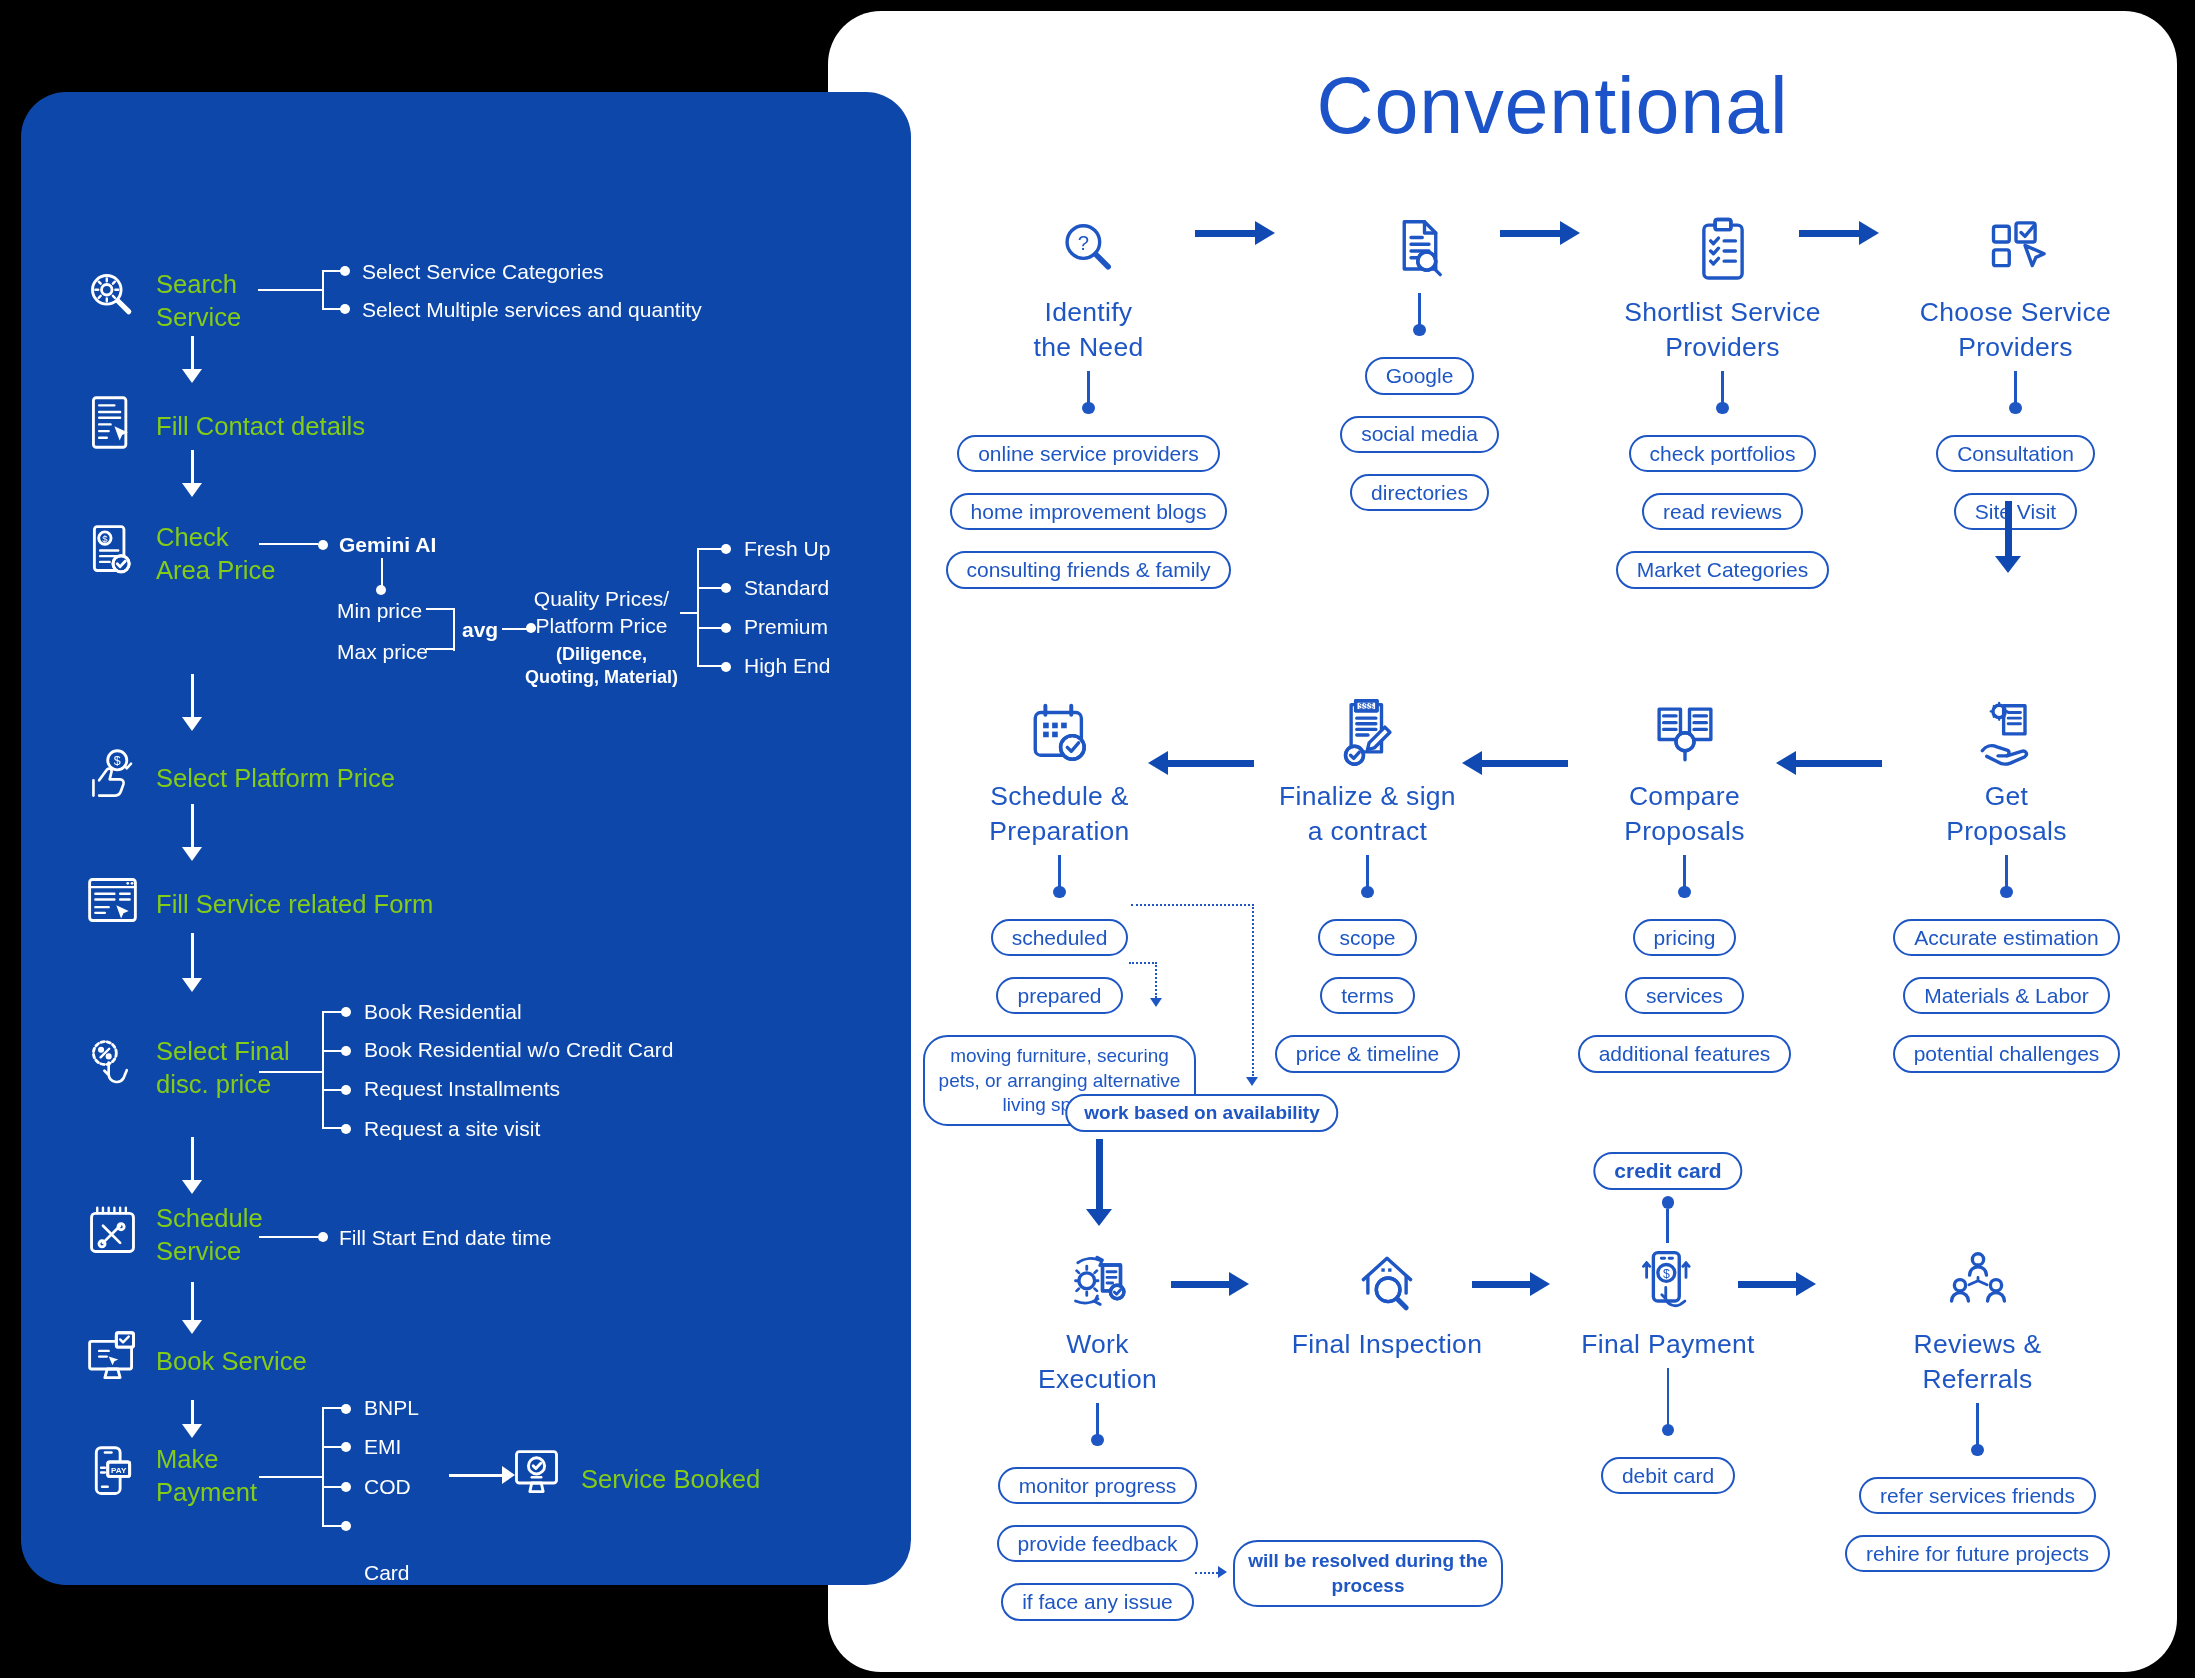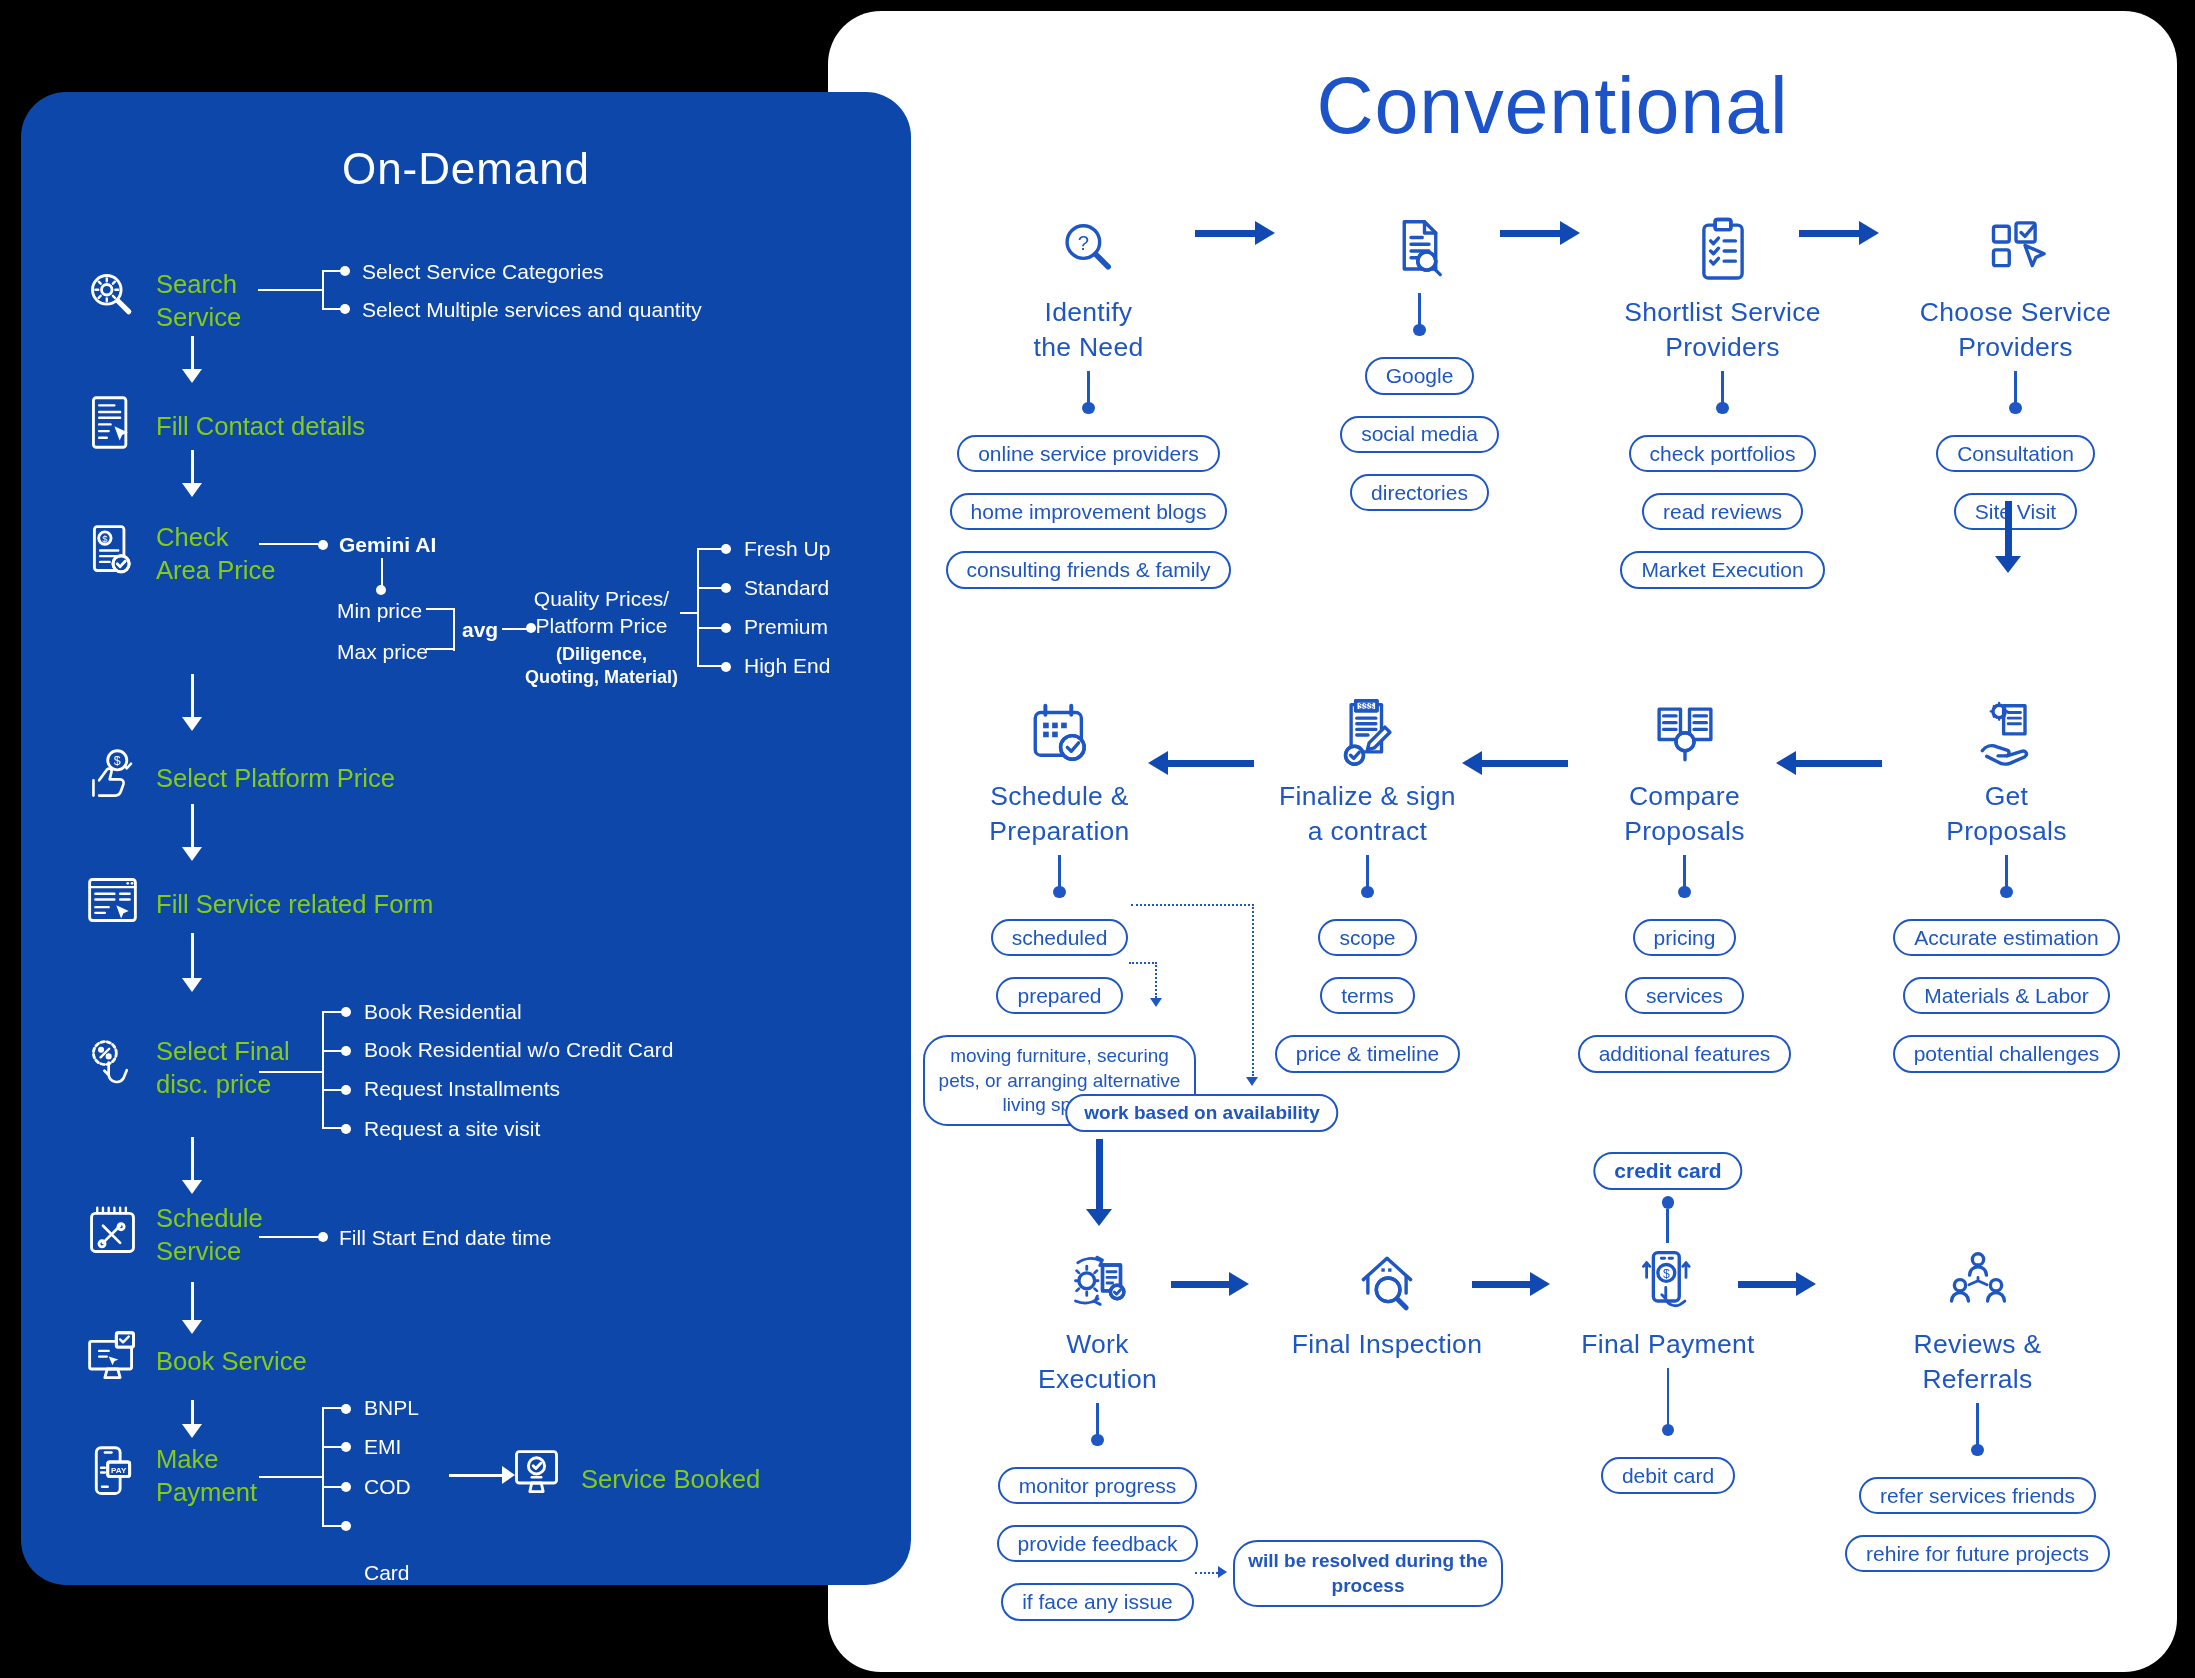--- a/index.html
+++ b/index.html
@@ -118,21 +118,21 @@
           <path d="M21 32l2.5 2.5 4.5-5M33 32h10"></path>
           <path d="M21 41l2.5 2.5 4.5-5M33 41h10"></path>
         </svg>
       </div>
       <div class="nlabel">Shortlist Service
 Providers</div>
       <div class="conn"></div>
       <div class="cdot"></div>
       <div class="pill">check portfolios</div>
       <div class="pill">read reviews</div>
-      <div class="pill">Market Execution</div>
+      <div class="pill">Market Categories</div>
     </div>
 
     <div class="cv" style="left:1041px;top:204px;width:293px">
       <div class="icon">
         <svg viewBox="0 0 64 64" fill="none" stroke="currentColor" stroke-width="3" stroke-linecap="round" stroke-linejoin="round">
           <rect x="12" y="10" width="14" height="14" rx="2"></rect>
           <rect x="12" y="31" width="14" height="14" rx="2"></rect>
           <rect x="32" y="7" width="17" height="17" rx="2"></rect>
             <path d="M36.5 15.5l3.5 3.5 8-9.5"></path>
           <path d="M40 27l6.5 18 3.2-7.3 7.3-3.2z"></path>
@@ -345,21 +345,20 @@
     <div class="arrow-r" style="left:644px;top:1261px;width:78px"></div>
     <div class="arrow-r" style="left:910px;top:1261px;width:78px"></div>
 
     <div class="dotH" style="left:367px;top:1561px;width:23px"></div>
     <div class="dhead-r" style="left:390px;top:1555px"></div>
     <div class="pill abs multi" style="left:405px;top:1529px">will be resolved during the
 process</div>
   </div>
 
   <div id="card-blue" class="card">
-    <div class="od-title">On-Demand</div>
 
     <div class="od-ic" style="left:61px;top:173px">
       <svg viewBox="0 0 64 64" fill="none" stroke="currentColor" stroke-width="3" stroke-linecap="round" stroke-linejoin="round">
         <circle cx="26" cy="26" r="15"></circle>
           <circle cx="26" cy="26" r="5.5"></circle>
         <path d="M26 17v-3M26 35v3M35 26h3M17 26h-3M32.4 19.6l2.1-2.1M19.6 32.4l-2.1 2.1M32.4 32.4l2.1 2.1M19.6 19.6l-2.1-2.1" stroke-width="2.5"></path>
         <path d="M37.5 37.5L49 49" stroke-width="5.5"></path>
       </svg>
     </div>
     <div class="od-lb" style="left:135px;top:176px">Search

